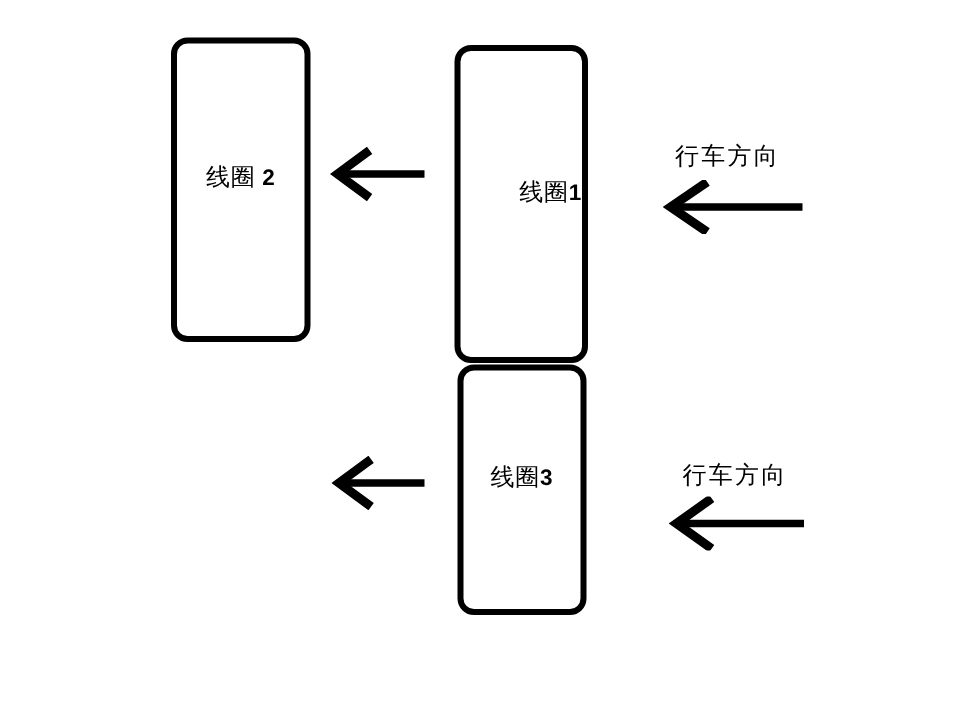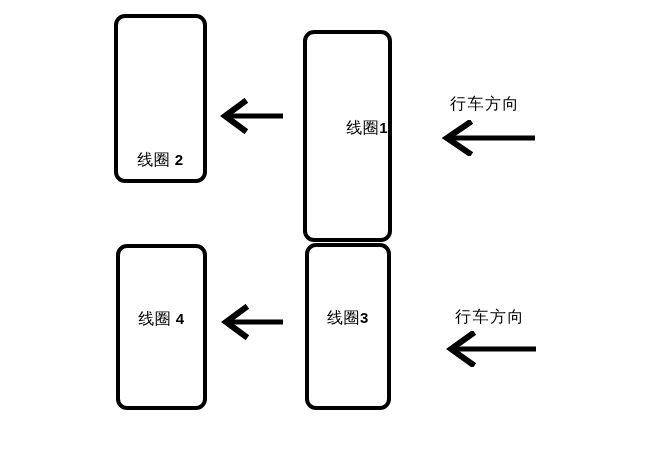--- a/index.html
+++ b/index.html
@@ -29,21 +29,21 @@
     font-size: 16px;
     color: #000000;
     white-space: pre;
     letter-spacing: 0.5px;
   }
   .coil .coil-num {
     font-family: "Liberation Sans", sans-serif;
     font-weight: bold;
     font-size: 15px;
   }
-  .c2 { left: 114px; top: 14px;  width: 93px; height: 169px; align-items: flex-end; }
+  .c2 { left: 114px; top: 25px;  width: 93px; height: 203px; }
   .c1 { left: 303px; top: 30px;  width: 89px; height: 212px; justify-content: flex-end; }
   .c4 { left: 116px; top: 244px; width: 91px; height: 166px; }
   .c3 { left: 305px; top: 243px; width: 86px; height: 167px; }
   .arrow { position: absolute; }
   .a-top-mid    { left: 220px; top: 98px;  }
   .a-top-right  { left: 442px; top: 120px; }
   .a-bot-mid    { left: 221px; top: 304px; }
   .a-bot-right  { left: 446px; top: 331px; }
   .dir-label {
     position: absolute;
@@ -61,23 +61,20 @@
 <div class="canvas">
 
   <div class="coil c2">
     <span class="coil-label"><span>线圈 </span><span class="coil-num">2</span></span>
   </div>
 
   <div class="coil c1">
     <span class="coil-label"><span>线圈</span><span class="coil-num">1</span></span>
   </div>
 
-  <div class="coil c4">
-    <span class="coil-label"><span>线圈 </span><span class="coil-num">4</span></span>
-  </div>
 
   <div class="coil c3">
     <span class="coil-label"><span>线圈</span><span class="coil-num">3</span></span>
   </div>
 
   <svg class="arrow a-top-mid" width="66" height="36" viewBox="0 0 66 36" aria-hidden="true">
     <path d="M63 18 L7 18" stroke="#000" stroke-width="5" fill="none"></path>
     <path d="M24 4 L5 18 L24 32" stroke="#000" stroke-width="6" fill="none" stroke-linecap="square"></path>
   </svg>
 

